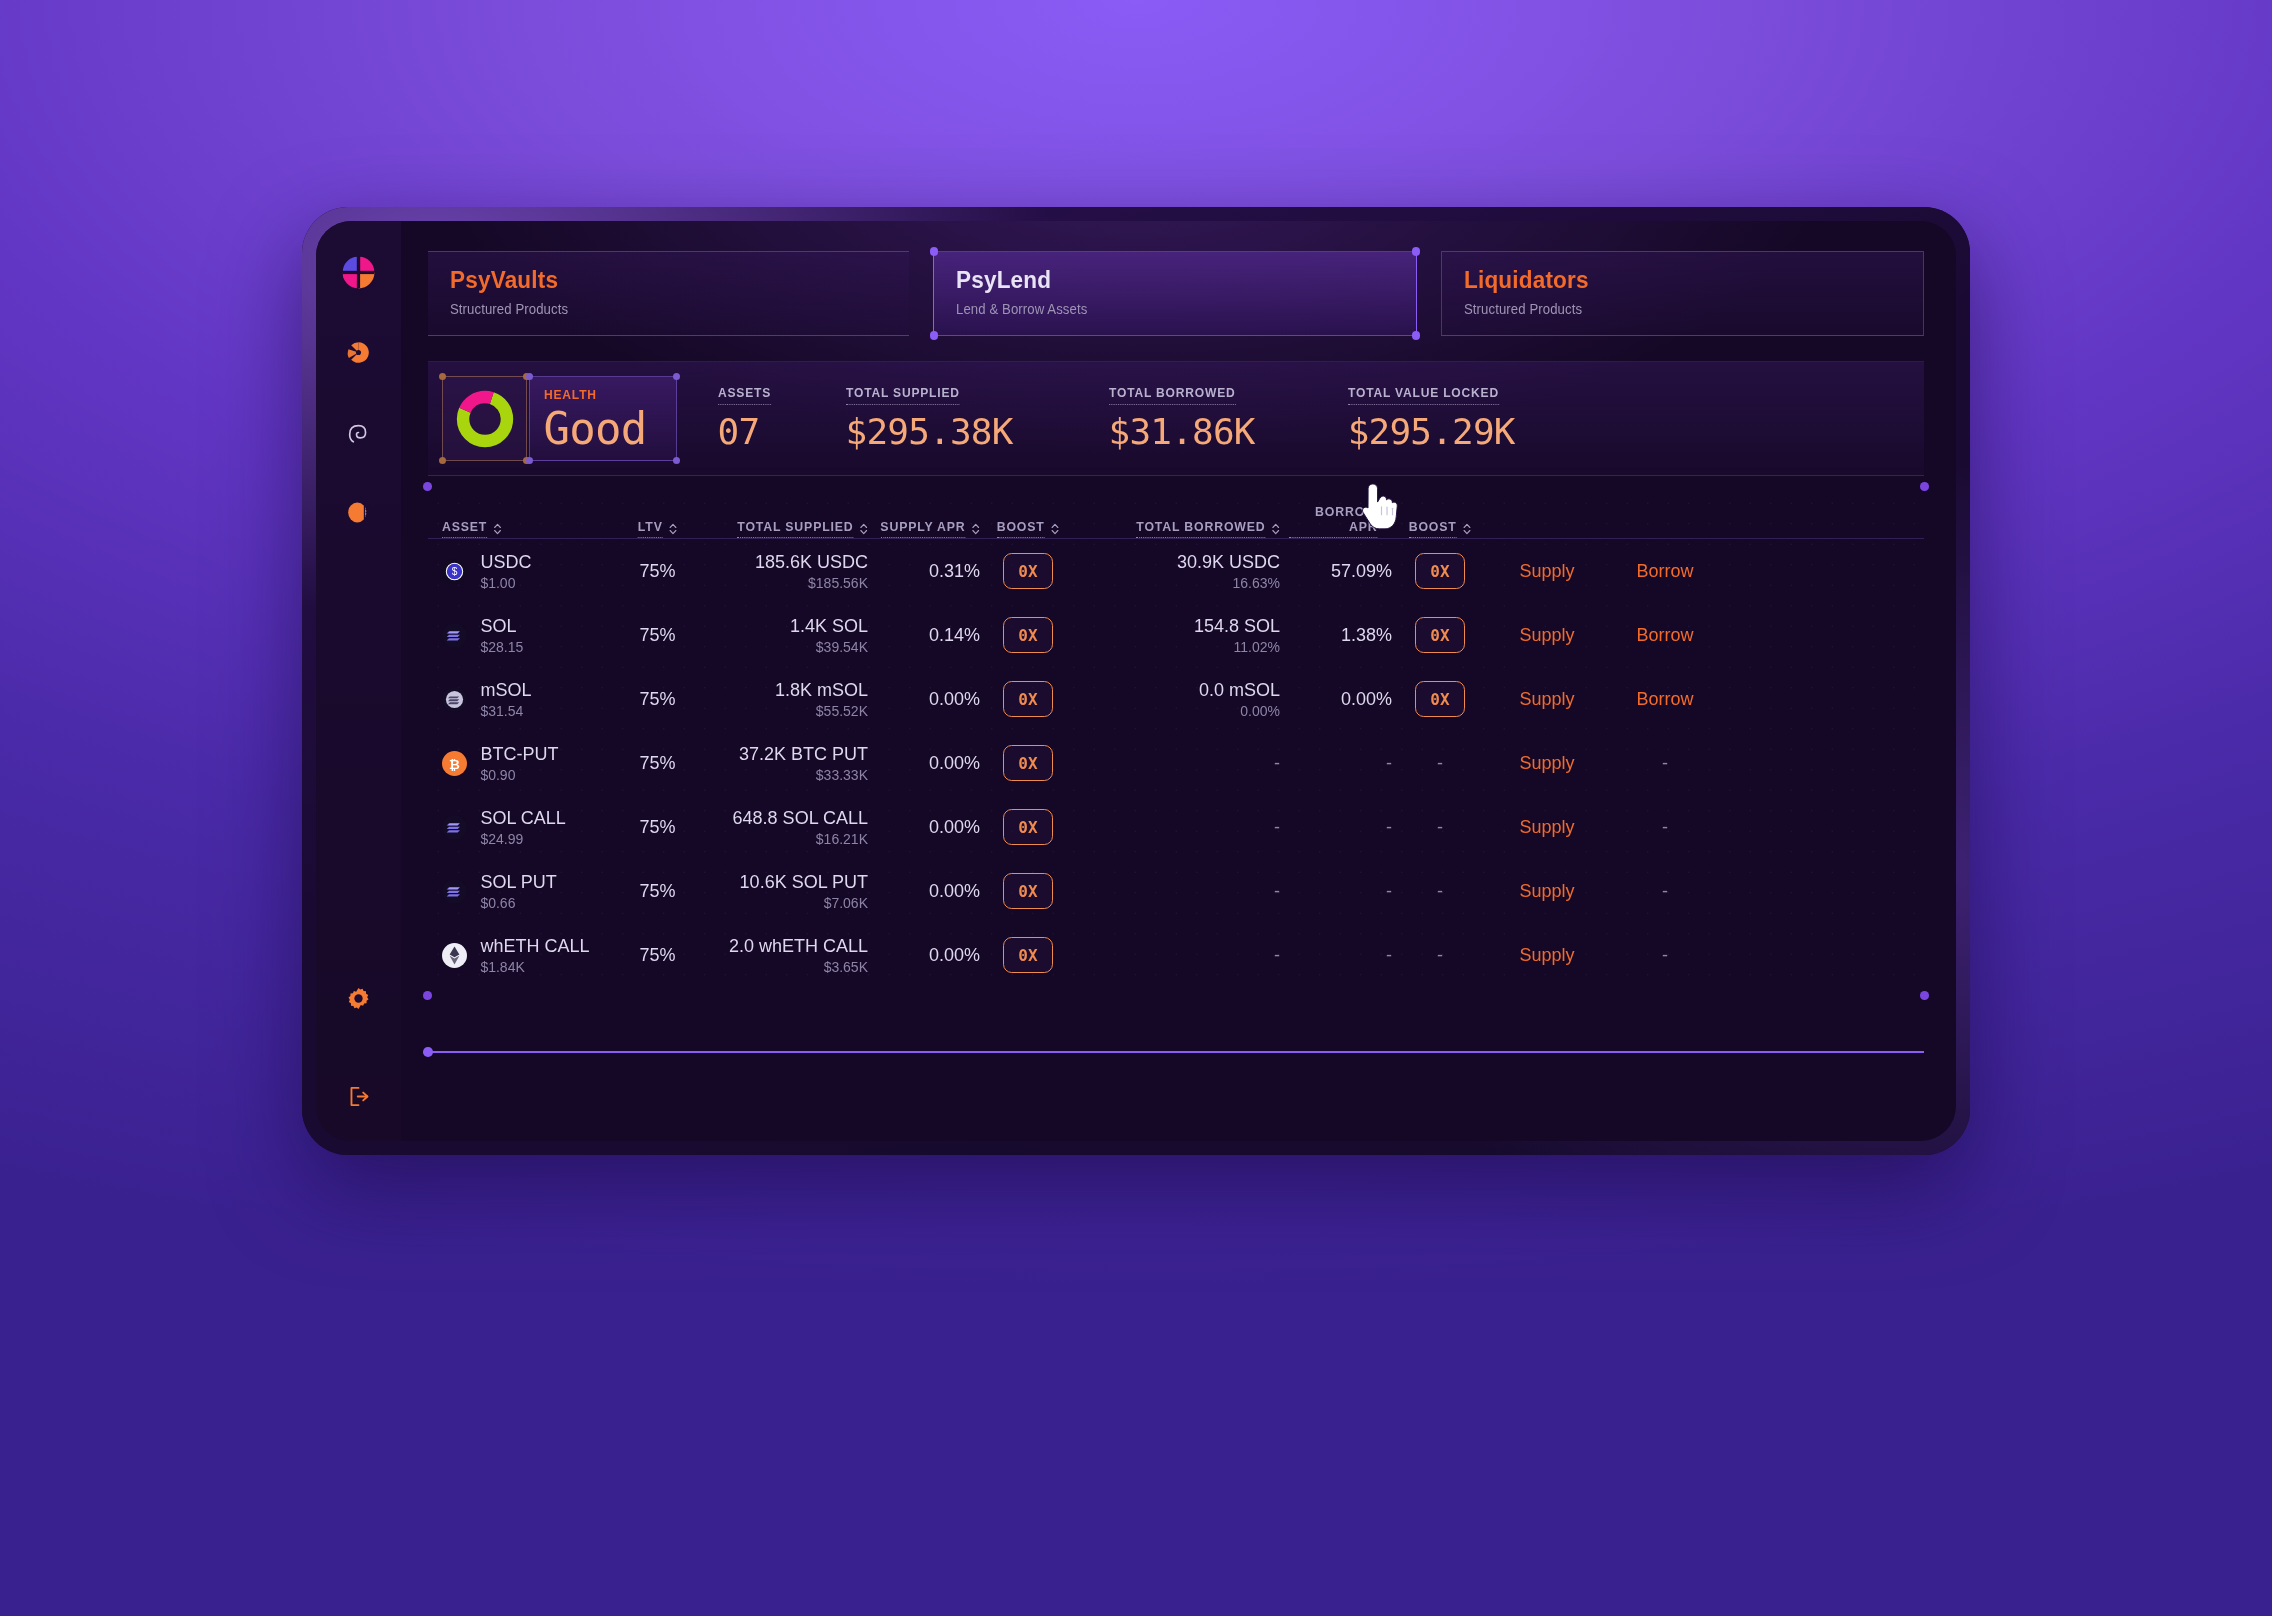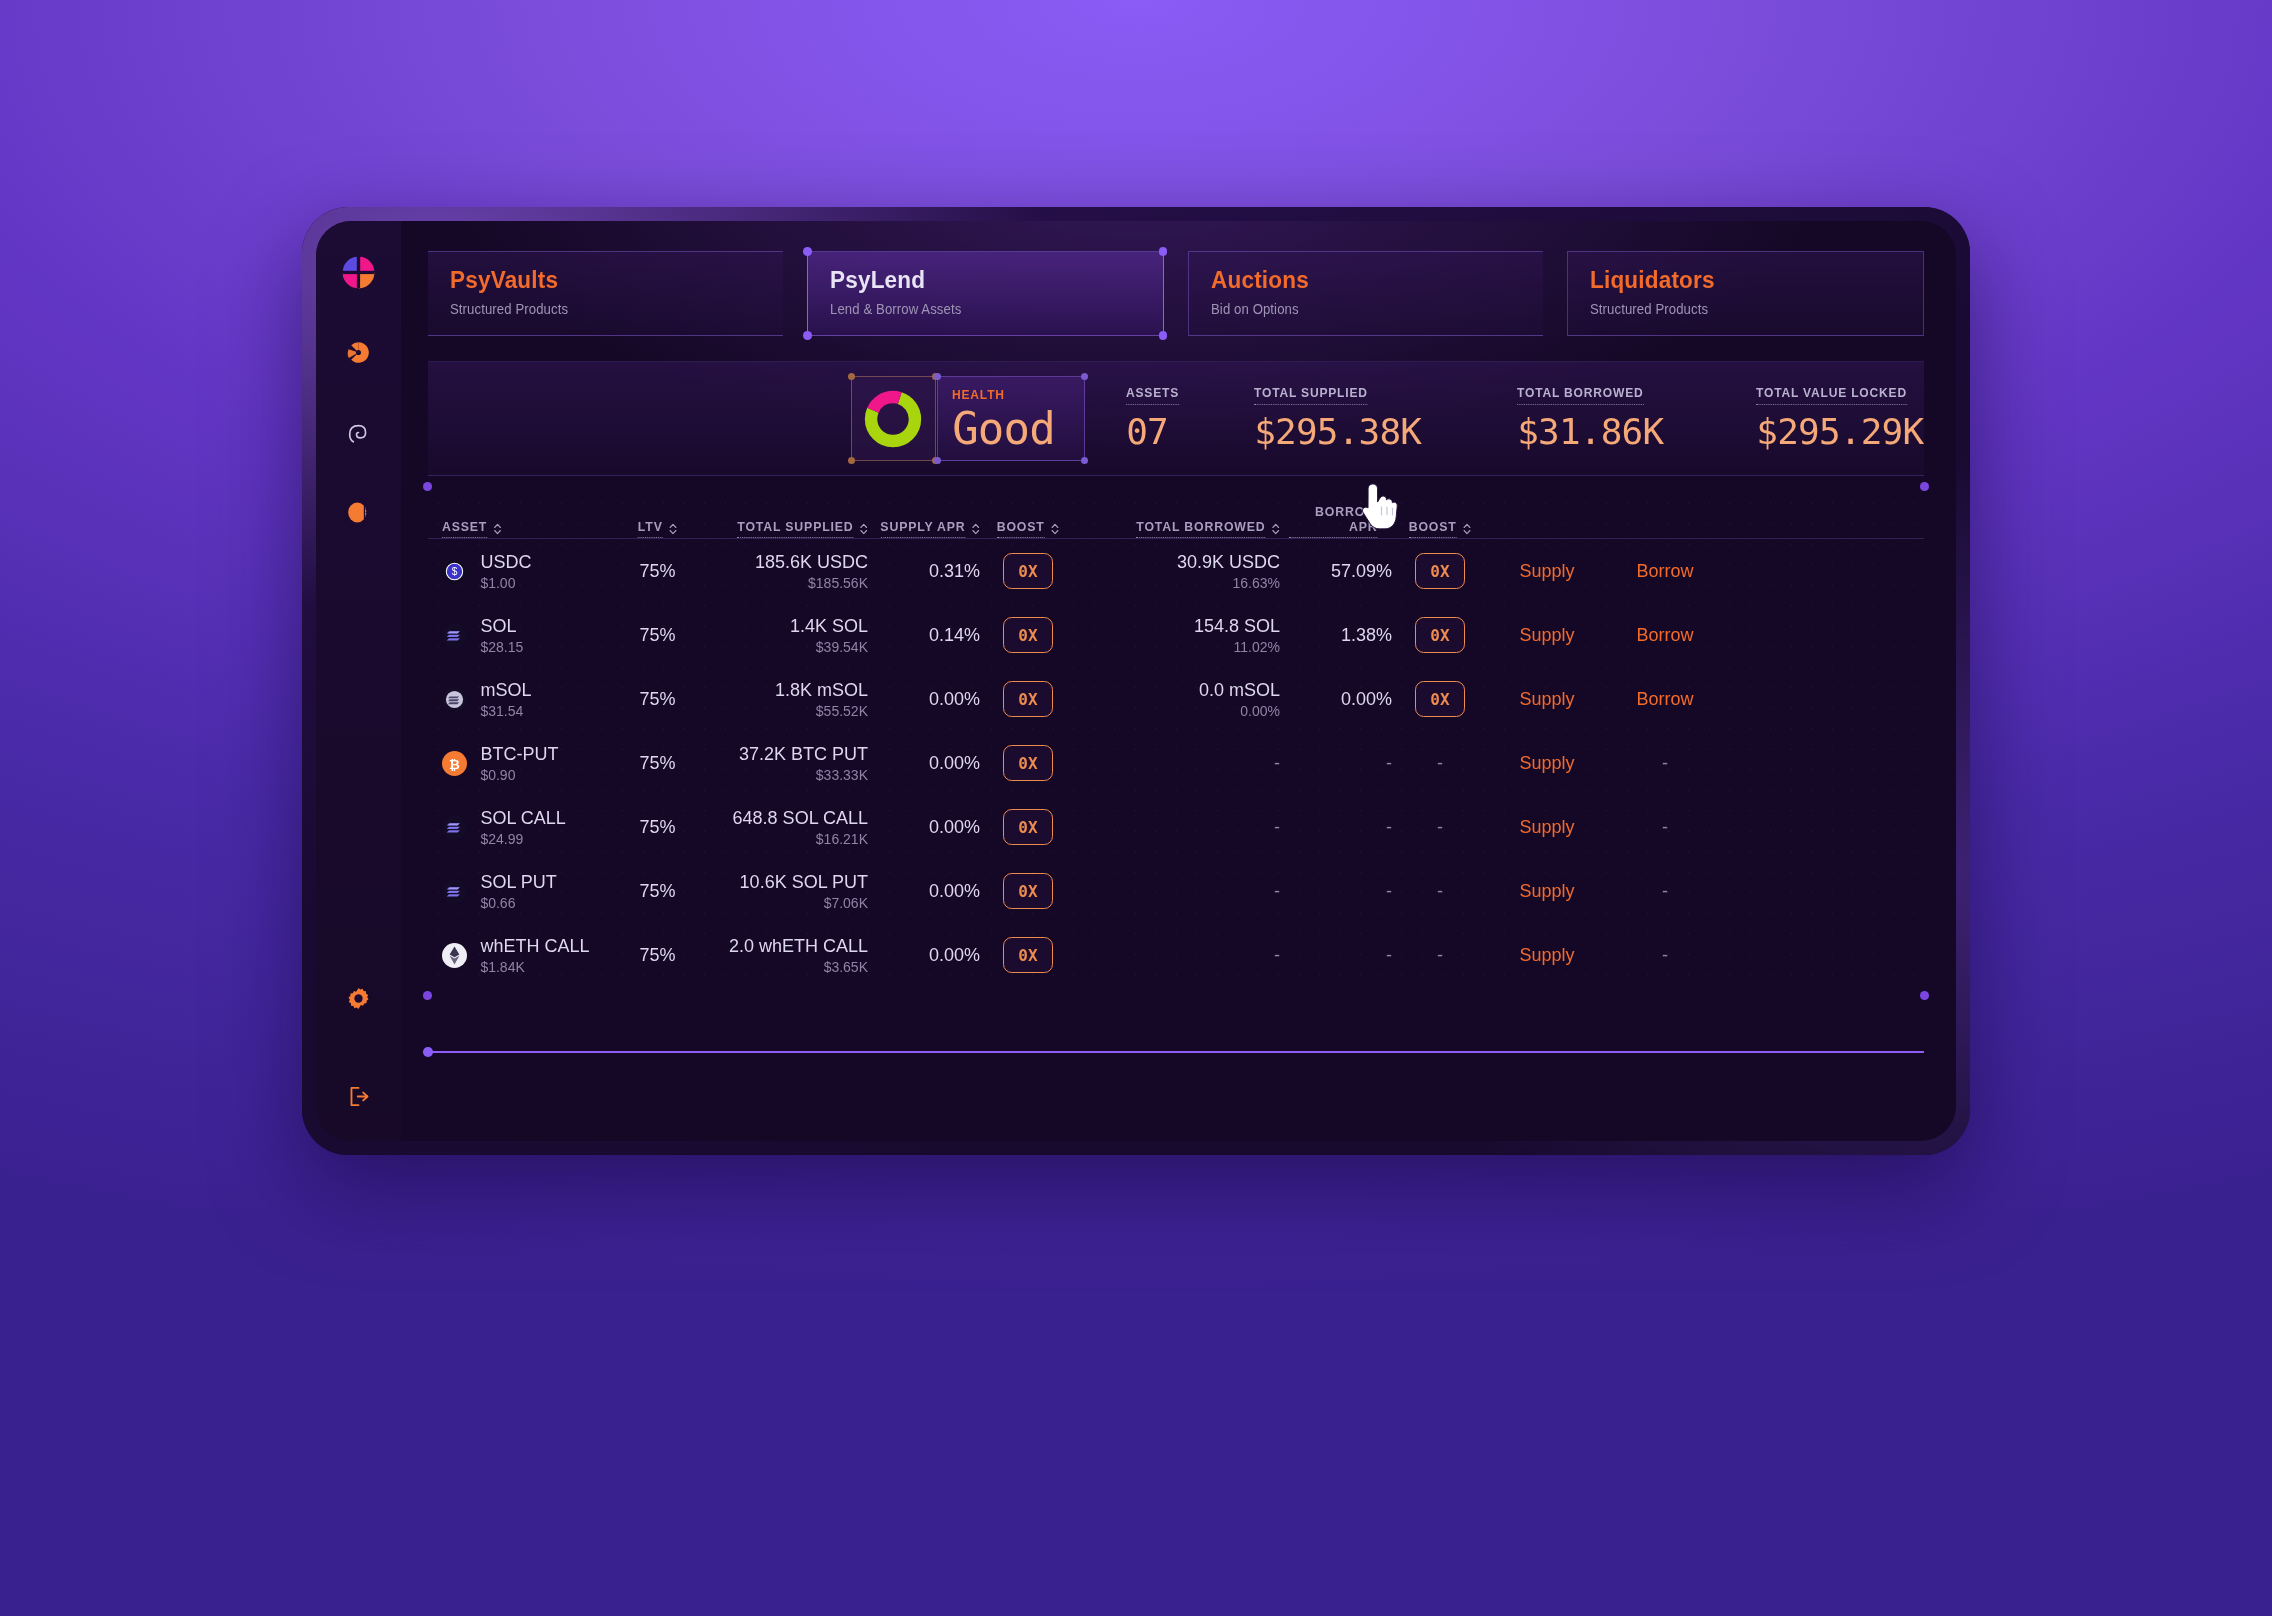--- a/index.html
+++ b/index.html
@@ -98,21 +98,20 @@
   #cursor{ position:absolute; left:1044px; top:259px; z-index:30; pointer-events:none; }
 
   
   #stats{
     margin-top:25px; height:115px; position:relative;
     display:flex; align-items:center;
     background:linear-gradient(180deg, rgba(49,22,86,.55), rgba(32,13,56,.30));
     border-top:0.8px solid rgba(120,85,195,.22);
     border-bottom:0.8px solid rgba(120,85,195,.22);
     padding-left:14px;
-    justify-content:flex-end;
   }
   .health-chip{
     width:85px;height:85px;position:relative;flex:0 0 85px;
     border:0.8px solid rgba(175,120,90,.55);
     background:rgba(52,24,80,.45);
     display:flex;align-items:center;justify-content:center;
   }
   .health-chip .cdot{position:absolute;width:7px;height:7px;border-radius:50%;background:#a4693f;}
   .health-chip .cdot.tl{left:-4px;top:-4px;} .health-chip .cdot.tr{right:-4px;top:-4px;}
   .health-chip .cdot.bl{left:-4px;bottom:-4px;} .health-chip .cdot.br{right:-4px;bottom:-4px;}
@@ -274,24 +273,20 @@
           <div class="tab-title">PsyVaults</div>
           <div class="tab-sub">Structured Products</div>
         </div>
         <div class="tab active">
           <span class="tab-dot-r1"></span>
           <span class="tab-dot-r2"></span>
           <div class="tab-title">PsyLend</div>
           <div class="tab-sub">Lend &amp; Borrow Assets</div>
         </div>
         <div class="tab">
-          <div class="tab-title">Auctions</div>
-          <div class="tab-sub">Bid on Options</div>
-        </div>
-        <div class="tab">
           <div class="tab-title">Liquidators</div>
           <div class="tab-sub">Structured Products</div>
         </div>
       </div>
 
       <div id="stats" class="dots">
         <div class="health-chip">
           <span class="cdot tl"></span>
             <span class="cdot tr"></span>
           <span class="cdot bl"></span>

